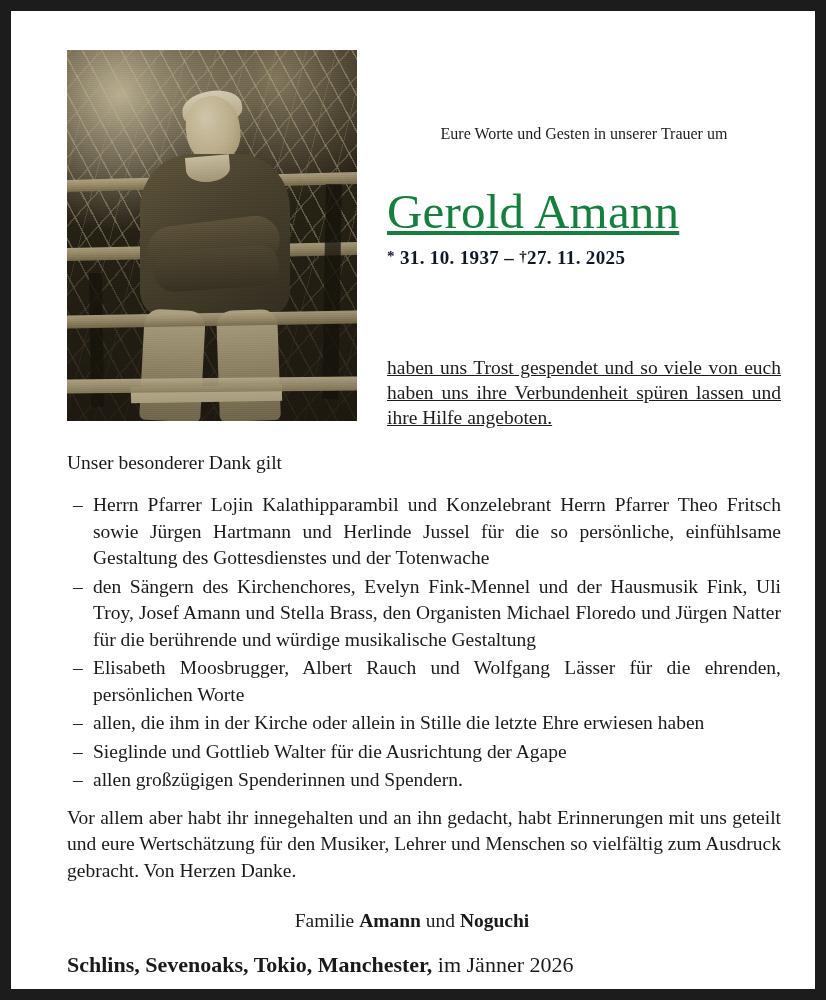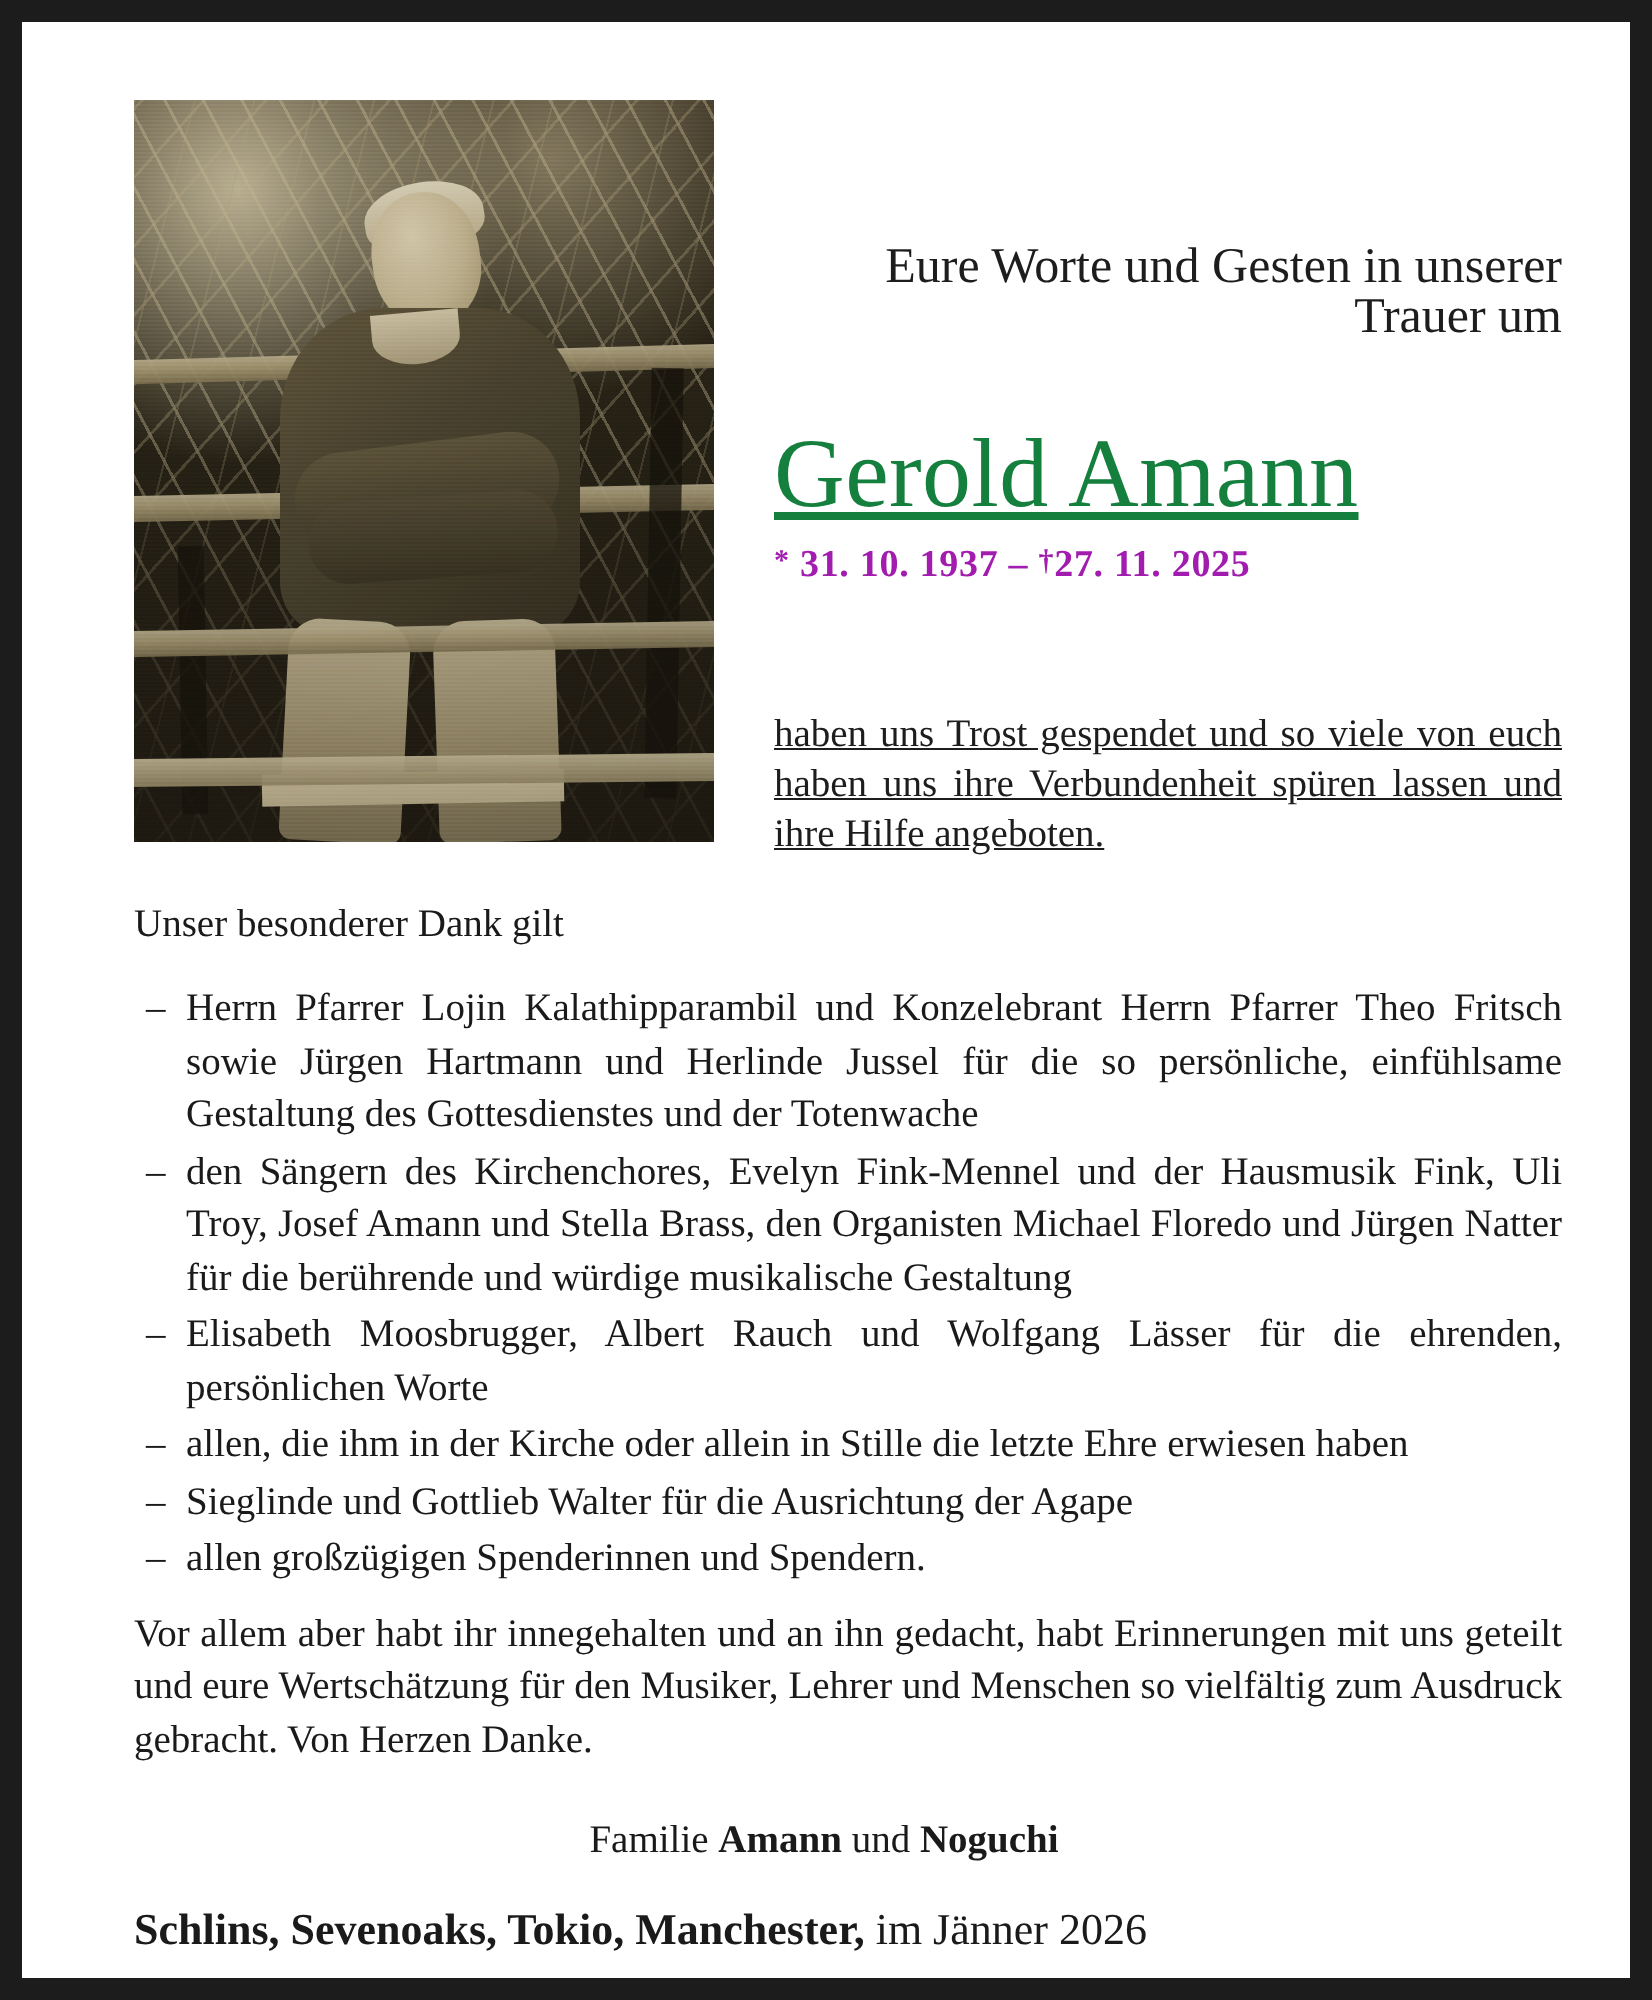--- a/index.html
+++ b/index.html
@@ -168,40 +168,40 @@
   }
 
   
   .headline-col {
     position: absolute;
     left: 376px;
     top: 110px;
     width: 394px;
   }
   .intro-line {
-    font-size: 25px;
+    font-size: 16px;
     line-height: 25px;
-    text-align: right;
+    text-align: center;
     color: #1d1d1d;
   }
   .deceased-name {
     margin-top: 38px;
     font-size: 49px;
     line-height: 56px;
     letter-spacing: .2px;
     color: #15803d;
     white-space: nowrap;
     text-decoration: underline;
   }
   .life-dates {
     margin-top: 7px;
     font-size: 19px;
     font-weight: bold;
     letter-spacing: .35px;
-    color: #a21caf;
+    color: #0f172a;
   }
   .life-dates .sym { font-size: 15px; vertical-align: 3px; }
   .after-name {
     position: absolute;
     left: 376px;
     top: 344px;
     width: 394px;
     font-size: 19.5px;
     line-height: 25px;
     text-align: justify;

